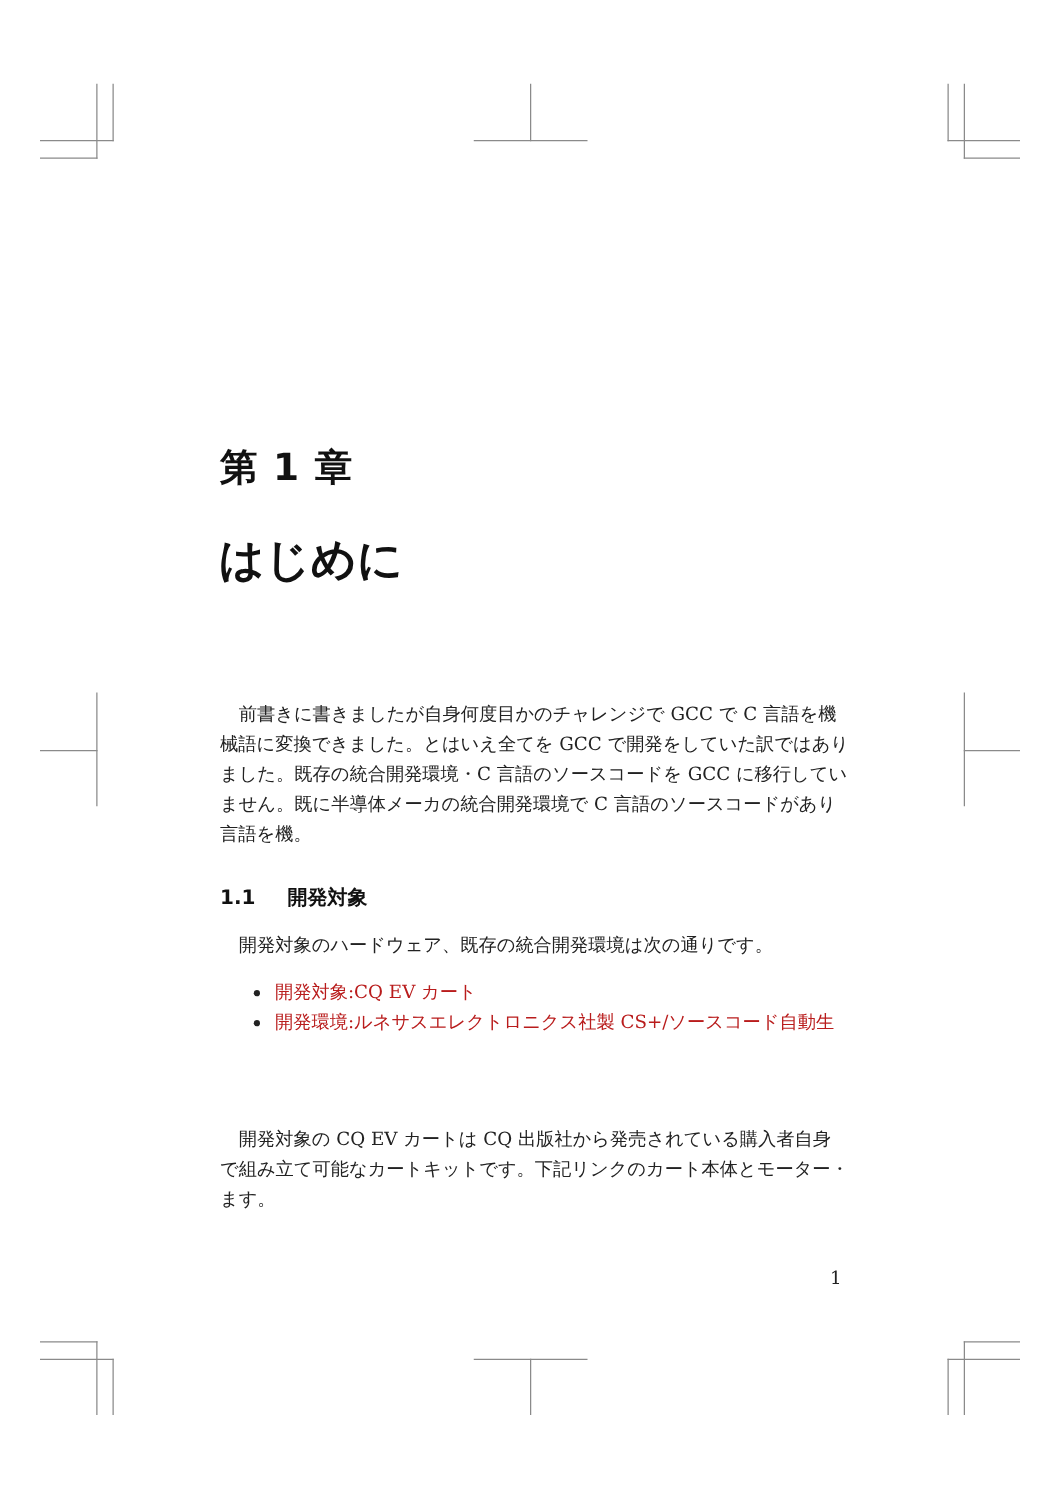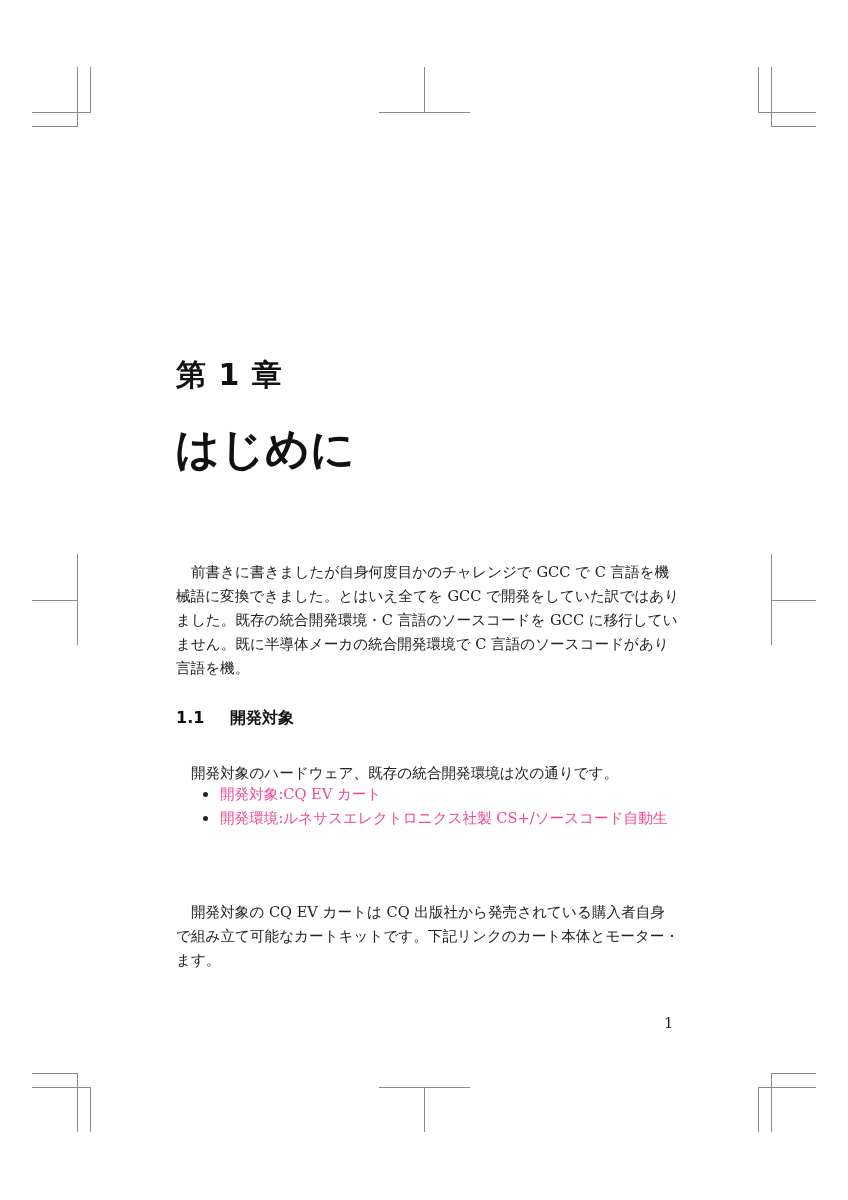--- a/index.html
+++ b/index.html
@@ -40,21 +40,21 @@
       line-height: 36px;
       color: #111;
       white-space: nowrap;
     }
     .chapter-title {
       position: absolute;
       left: 175px;
       top: 427px;
       font-family: "DejaVu Sans", "Liberation Sans", sans-serif;
       font-weight: bold;
-      font-size: 44px;
+      font-size: 36px;
       line-height: 44px;
       color: #111;
       white-space: nowrap;
     }
     .body-block {
       position: absolute;
       left: 176px;
       width: 512px;
       font-size: 14.6px;
       line-height: 24px;
@@ -77,21 +77,21 @@
     .bullet-list {
       position: absolute;
       left: 176px;
       top: 782px;
       width: 512px;
       margin: 0;
       padding: 0;
       list-style: none;
       font-size: 14.6px;
       line-height: 24px;
-      color: #ec4899;
+      color: #b91c1c;
     }
     .bullet-list li {
       position: relative;
       padding-left: 44px;
       white-space: nowrap;
     }
     .bullet-list li .dot {
       position: absolute;
       left: 27px;
       top: 10px;
@@ -154,21 +154,21 @@
     <span class="line">械語に変換できました。とはいえ全てを GCC で開発をしていた訳ではあり</span>
     <span class="line">ました。既存の統合開発環境・C 言語のソースコードを GCC に移行してい</span>
     <span class="line">ません。既に半導体メーカの統合開発環境で C 言語のソースコードがあり</span>
     <span class="line">言語を機。</span>
   </div>
 
   <div class="section-heading">
     <span class="num">1.1</span><span>開発対象</span>
   </div>
 
-  <div class="body-block" style="top:745px;margin-top:16px;">
+  <div class="body-block" style="top:745px;">
     <span class="line" style="padding-left:15px;">開発対象のハードウェア、既存の統合開発環境は次の通りです。</span>
   </div>
 
   <ul class="bullet-list">
     <li>
       <span class="dot"></span>
       <span class="line">開発対象:CQ EV カート</span>
     </li>
     <li>
       <span class="dot"></span>

